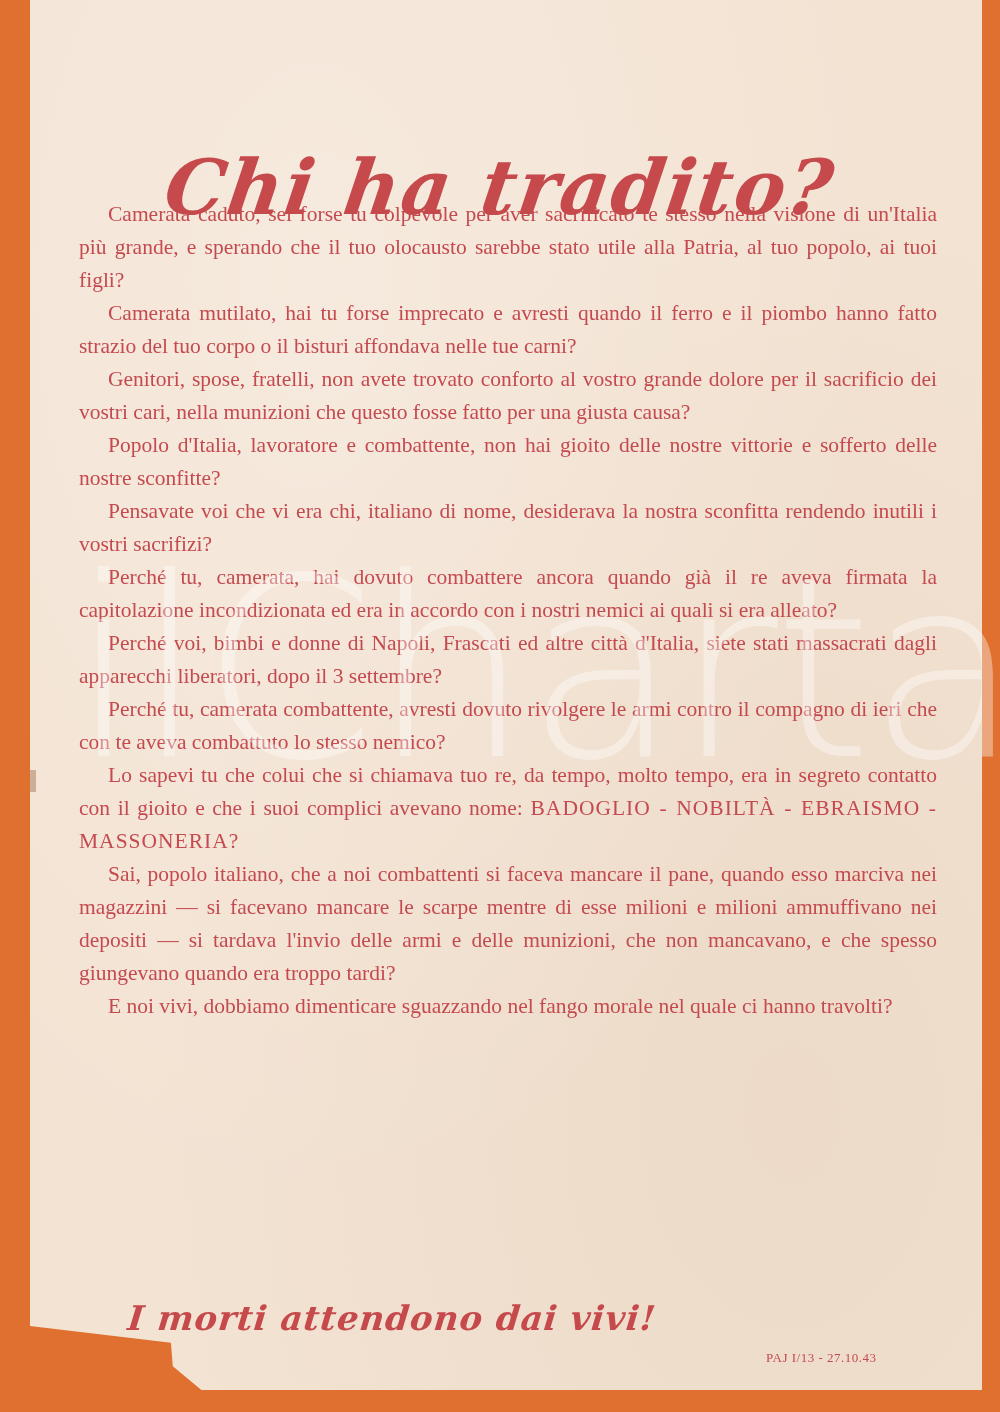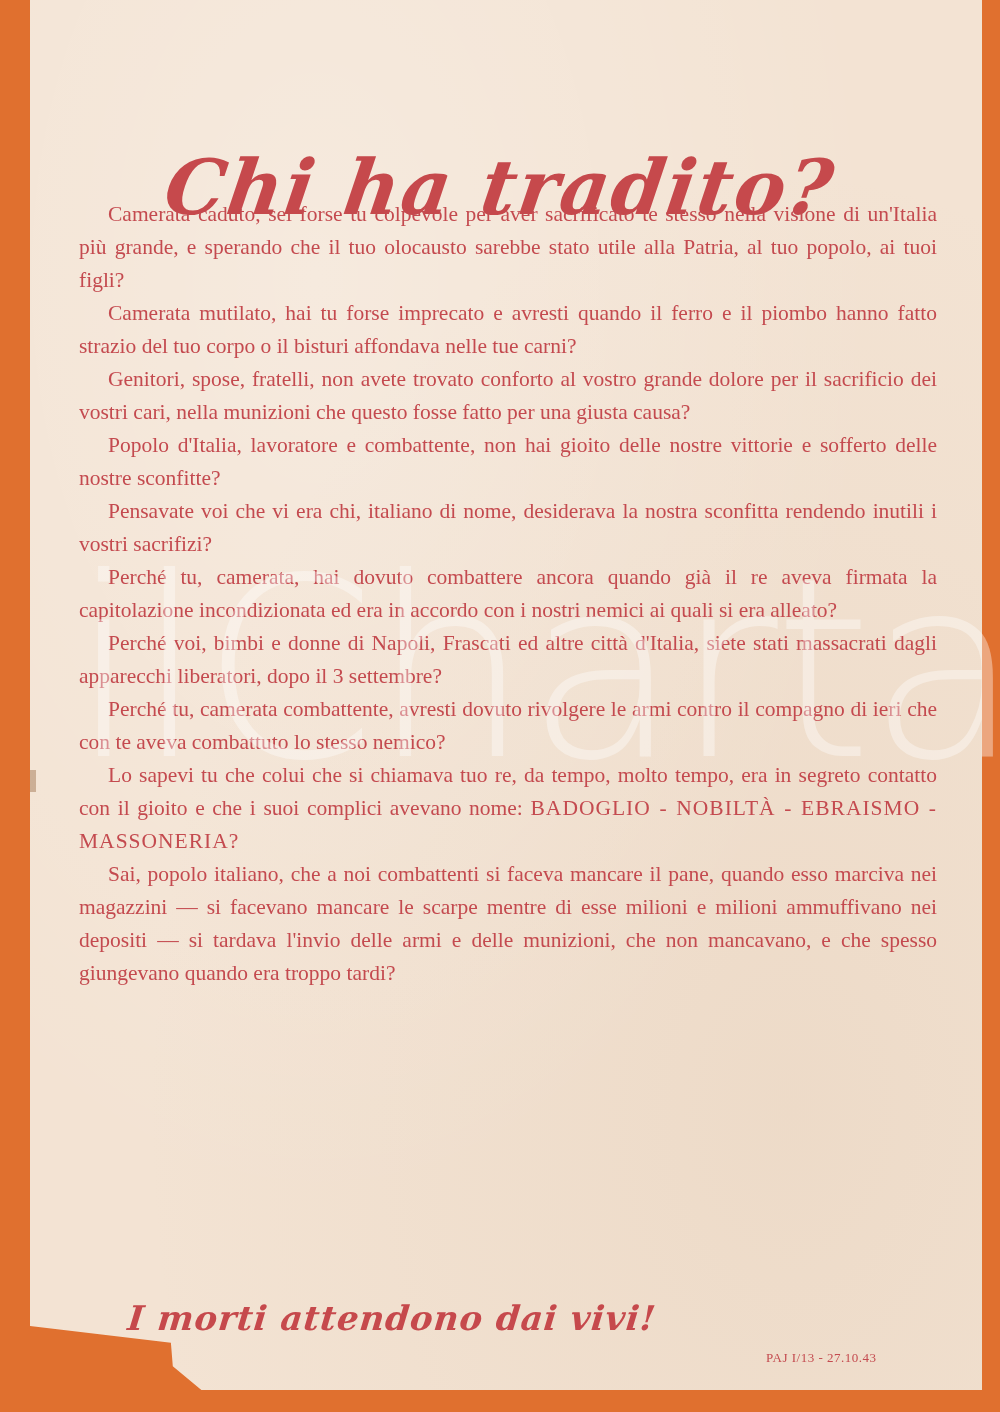--- a/index.html
+++ b/index.html
@@ -120,18 +120,19 @@
   <p>Camerata caduto, sei forse tu colpevole per aver sacrificato te stesso nella visione di un'Italia più grande, e sperando che il tuo olocausto sarebbe stato utile alla Patria, al tuo popolo, ai tuoi figli?</p>
   <p>Camerata mutilato, hai tu forse imprecato e avresti quando il ferro e il piombo hanno fatto strazio del tuo corpo o il bisturi affondava nelle tue carni?</p>
   <p>Genitori, spose, fratelli, non avete trovato conforto al vostro grande dolore per il sacrificio dei vostri cari, nella munizioni che questo fosse fatto per una giusta causa?</p>
   <p>Popolo d'Italia, lavoratore e combattente, non hai gioito delle nostre vittorie e sofferto delle nostre sconfitte?</p>
   <p>Pensavate voi che vi era chi, italiano di nome, desiderava la nostra sconfitta rendendo inutili i vostri sacrifizi?</p>
   <p>Perché tu, camerata, hai dovuto combattere ancora quando già il re aveva firmata la capitolazione incondizionata ed era in accordo con i nostri nemici ai quali si era alleato?</p>
   <p>Perché voi, bimbi e donne di Napoli, Frascati ed altre città d'Italia, siete stati massacrati dagli apparecchi liberatori, dopo il 3 settembre?</p>
   <p>Perché tu, camerata combattente, avresti dovuto rivolgere le armi contro il compagno di ieri che con te aveva combattuto lo stesso nemico?</p>
   <p><span>Lo sapevi tu che colui che si chiamava tuo re, da tempo, molto tempo, era in segreto contatto con il gioito e che i suoi complici avevano nome:</span> <span class="caps">BADOGLIO - NOBILTÀ - EBRAISMO - MASSONERIA?</span></p>
   <p>Sai, popolo italiano, che a noi combattenti si faceva mancare il pane, quando esso marciva nei magazzini — si facevano mancare le scarpe mentre di esse milioni e milioni ammuffivano nei depositi — si tardava l'invio delle armi e delle munizioni, che non mancavano, e che spesso giungevano quando era troppo tardi?</p>
+  <p>E noi vivi, dobbiamo dimenticare sguazzando nel fango morale nel quale ci hanno travolti?</p>
 </div>
 
 <div class="closing">I morti attendono dai vivi!</div>
 <div class="ref">PAJ I/13 - 27.10.43</div>
 
 <div class="watermark">ilCharta</div>
 
 </body></html>

